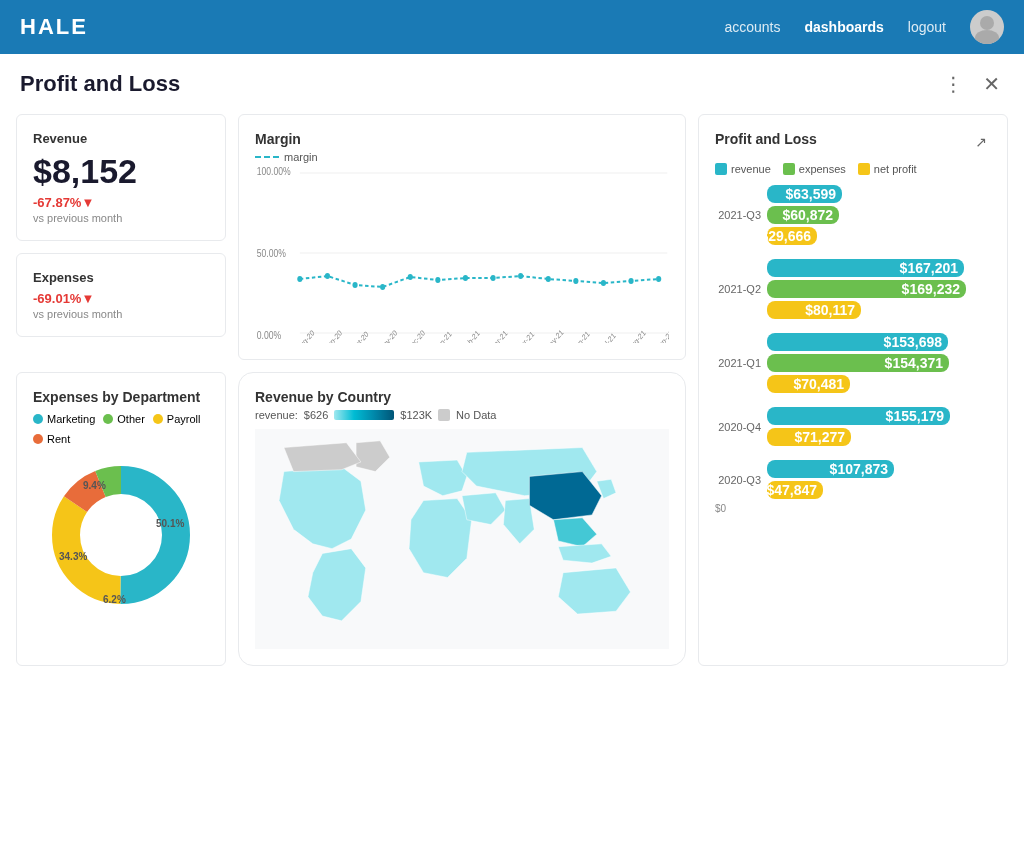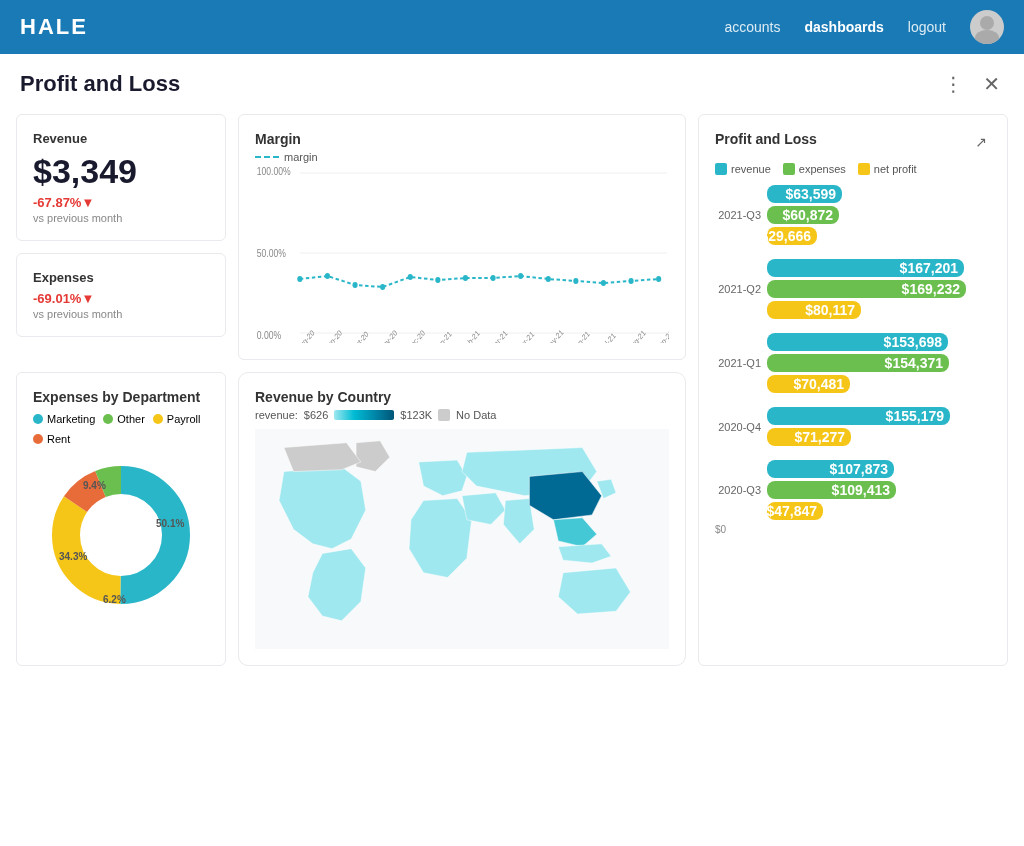--- a/index.html
+++ b/index.html
@@ -232,21 +232,21 @@
     
     .bottom-left {
       background: white;
       border: 1px solid #e8eaed;
       border-radius: 6px;
       padding: 16px;
     }
     .bottom-middle {
       background: white;
       border: 1px solid #e8eaed;
-      border-radius: 10px;
+      border-radius: 15px;
       padding: 16px;
     }
 
     
     .donut-container {
       display: flex;
       justify-content: center;
       align-items: center;
       margin-top: 10px;
       position: relative;
@@ -331,21 +331,21 @@
       <button class="icon-btn">✕</button>
     </div>
   </div>
 
   <div class="dashboard-grid">
 
     <div class="left-col">
 
       <div class="metric-card">
         <div class="metric-label">Revenue</div>
-        <div class="metric-value">$3,349</div>
+        <div class="metric-value">$8,152</div>
         <div class="metric-change negative">-67.87%▼</div>
         <div class="metric-sub">vs previous month</div>
       </div>
 
       <div class="metric-card">
         <div class="metric-label">Expenses</div>
         <div class="metric-change negative">-69.01%▼</div>
         <div class="metric-sub">vs previous month</div>
       </div>
     </div>
@@ -476,23 +476,20 @@
               </div>
             </div>
           </div>
           <div class="pnl-group">
             <div class="pnl-period">2020-Q3</div>
             <div class="pnl-bars">
               <div class="pnl-bar-row">
                 <div class="pnl-bar" style="width: 127px; background: rgb(41, 182, 200); min-width: 50px;">$107,873</div>
               </div>
               <div class="pnl-bar-row">
-                <div class="pnl-bar" style="width: 129px; background: rgb(107, 191, 78); min-width: 50px;">$109,413</div>
-              </div>
-              <div class="pnl-bar-row">
                 <div class="pnl-bar" style="width: 56px; background: rgb(245, 197, 24); min-width: 50px;">$47,847</div>
               </div>
             </div>
           </div>
         </div>
       <div class="pnl-axis-label">$0</div>
     </div>
 
     <div class="bottom-left">
       <div class="chart-title">Expenses by Department</div>

